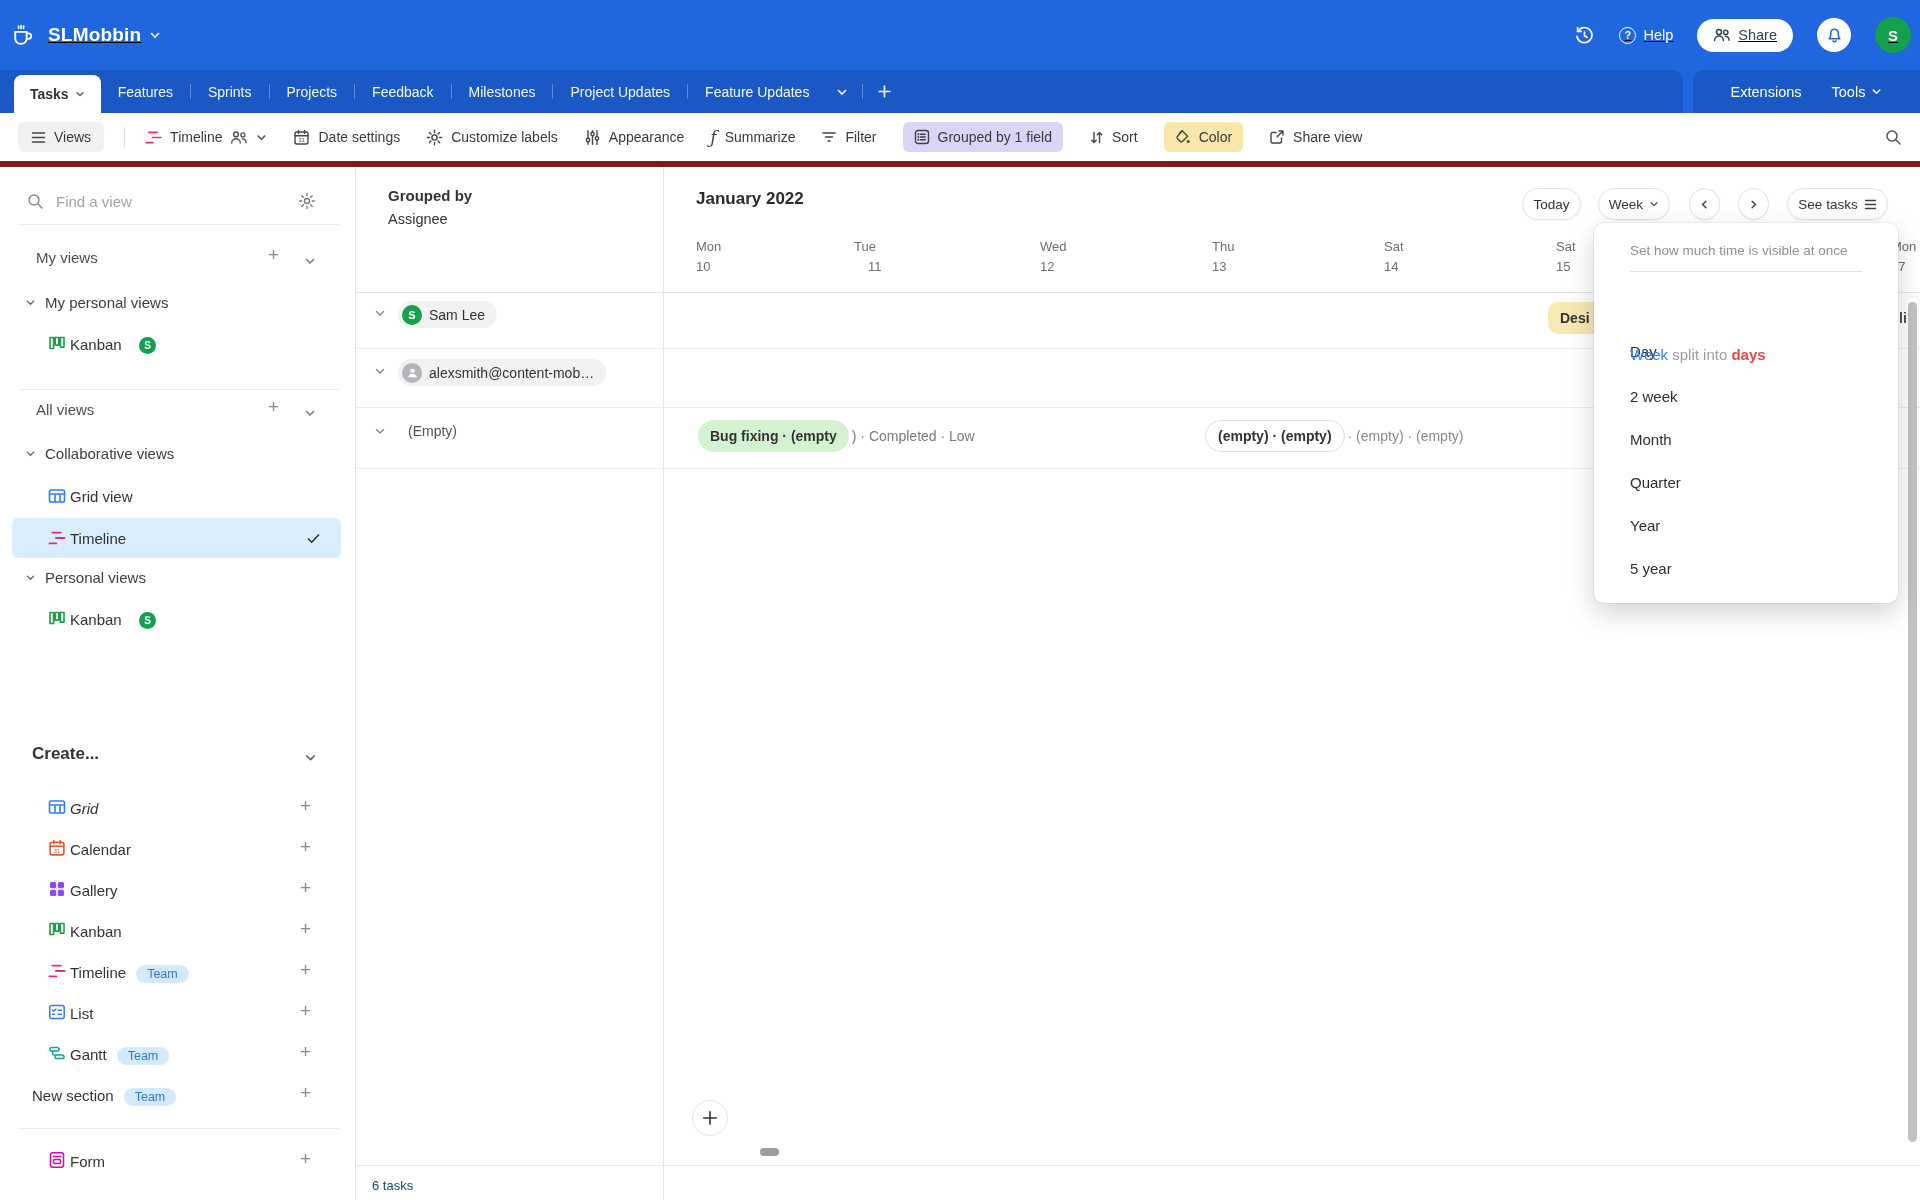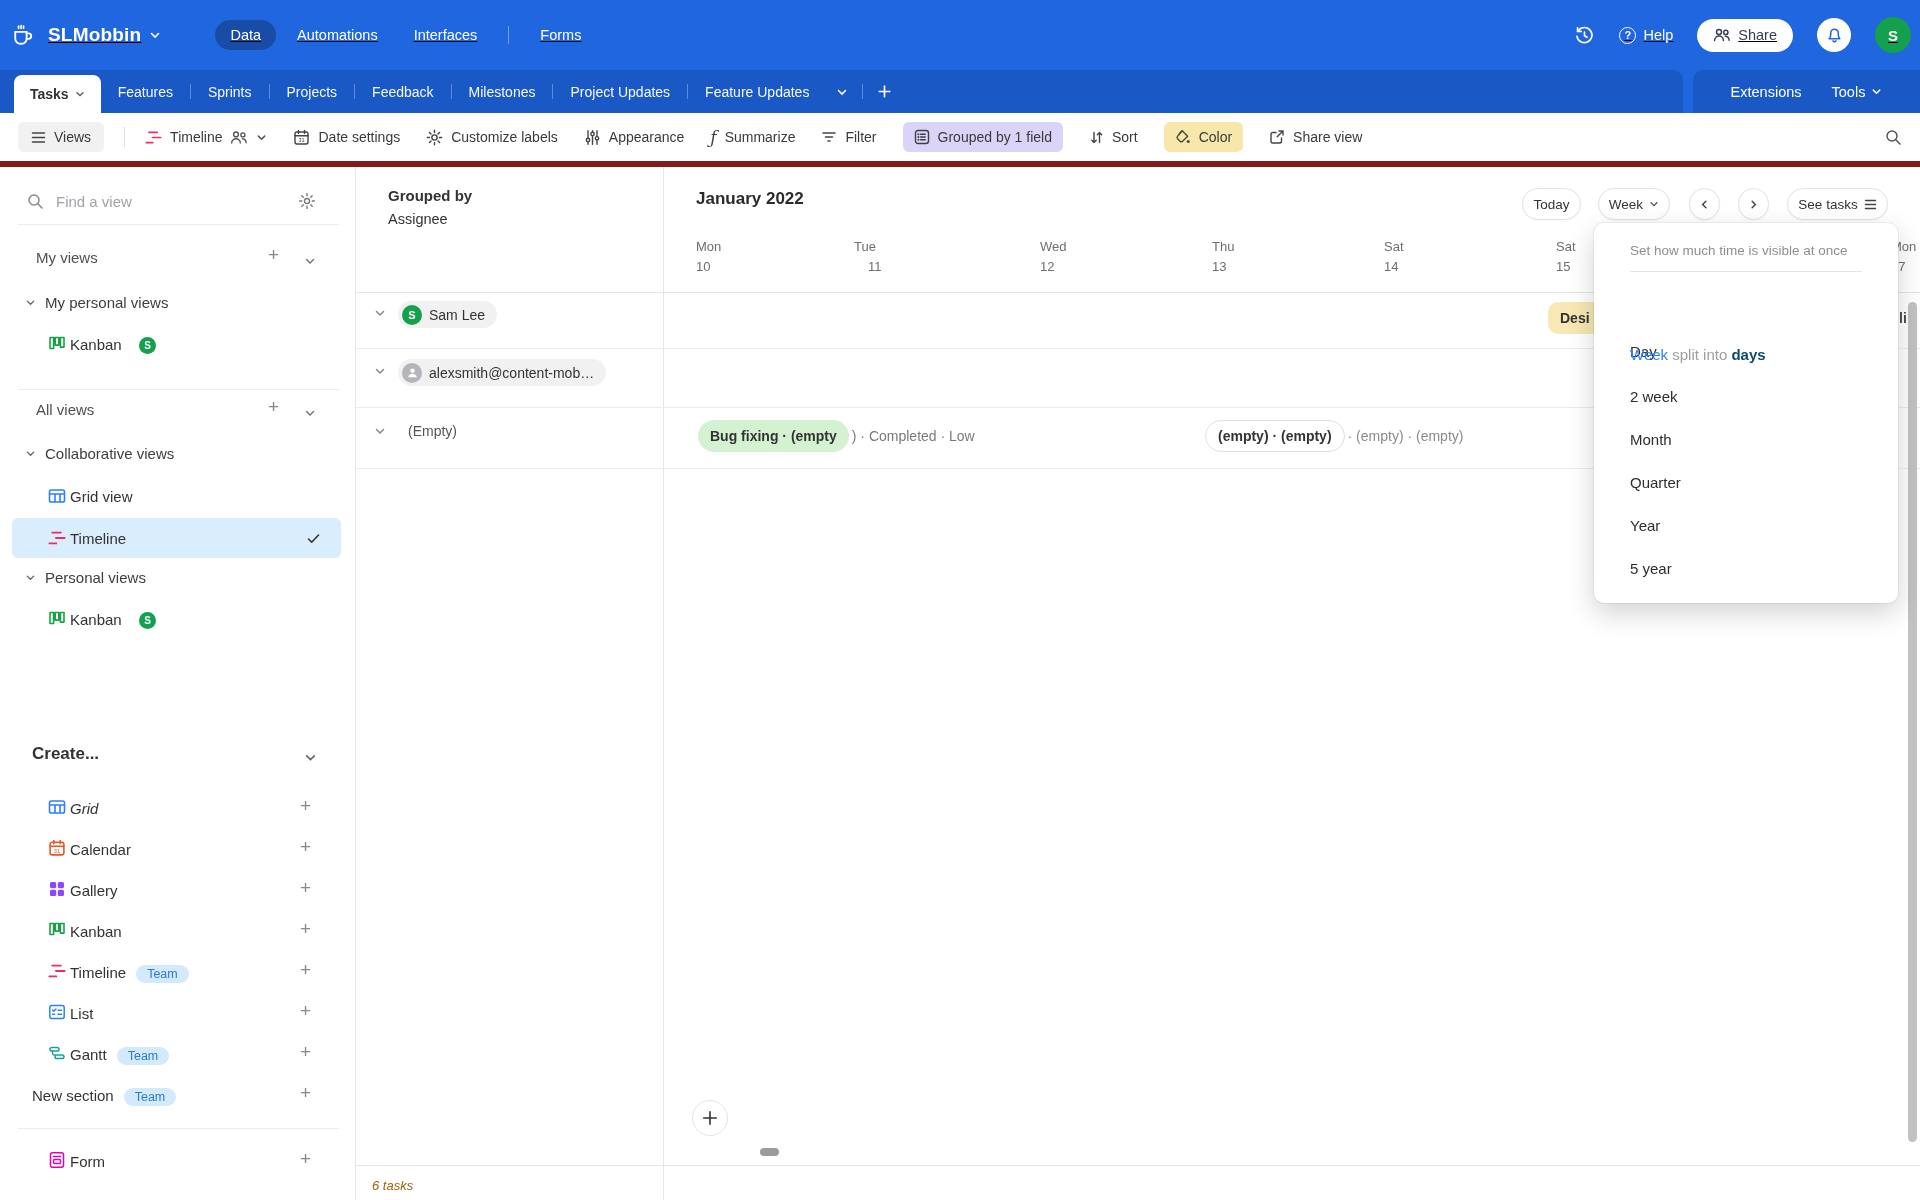--- a/index.html
+++ b/index.html
@@ -72,30 +72,30 @@
   .assignee-pill .nm { font-size:14px; color:#333; white-space:nowrap; }
   .empty-label { position:absolute; left:34px; top:256px; font-size:14px; color:#555;margin-left:18px; }
   .bar { position:absolute; height:32px; border-radius:16px; display:flex; align-items:center; padding:0 12px; font-size:14px; font-weight:700; color:#333; white-space:nowrap; }
   .bar-wrap { position:absolute; display:flex; align-items:center; white-space:nowrap; }
   .bar-in { height:32px; border-radius:16px; display:flex; align-items:center; padding:0 12px; font-size:14px; font-weight:700; color:#333; }
   .bar-after { font-size:14px; color:#7a7a7a; margin-left:3px; }
   .plus-fab { position:absolute; left:336px; top:933px; width:36px; height:36px; border-radius:50%; border:1px solid #e4e4e4; background:#fff; display:flex; align-items:center; justify-content:center; }
   .hscroll-dot { position:absolute; left:404px; top:981px; width:19px; height:8px; border-radius:4px; background:#9b9b9b; }
   .vscroll { position:absolute; left:1552px; top:135px; width:9px; height:840px; border-radius:4.5px; background:#c2c2c2; }
   .tl-footer-line { position:absolute; left:0; right:0; top:998px; height:1px; background:#e6e6e6; }
-  .tl-footer-text { position:absolute; left:16px; top:1011px; font-size:13px; color:#a16207;font-style:italic; }
+  .tl-footer-text { position:absolute; left:16px; top:1011px; font-size:13px; color:#0c4a6e; }
 
   
   .dropdown { position:absolute; left:1238px; top:56px; width:304px; height:380px; background:#fff; border-radius:10px; box-shadow:0 0 0 1px rgba(0,0,0,0.05), 0 10px 28px rgba(0,0,0,0.18); z-index:50; }
   .dd-title { position:absolute; left:36px; top:20px; font-size:13.5px; color:#8f8f8f; }
   .dd-hr { position:absolute; left:36px; right:36px; top:48px; height:1px; background:#e4e4e4; }
   .dd-item { position:absolute; left:36px; font-size:15px; color:#2d2d2d; }
   .wk-sel { color:#2D7FF9; }
   .wk-mid { color:#9e9e9e; }
-  .wk-unit { color:#0c4a6e; font-weight:600; }
+  .wk-unit { color:#ef4444; font-weight:600; }
 </style>
 </head>
 <body>
 
 <div class="app">
 
   <div class="topbar">
     <span class="logo">
       <svg width="27" height="27" viewBox="0 0 26 26" fill="none" stroke="#fff" stroke-width="1.8" stroke-linecap="round">
         <path d="M6 9.5h11v6.5a5 5 0 0 1-5 5h-1a5 5 0 0 1-5-5z"></path>
@@ -104,27 +104,20 @@
           <path d="M11.6 3.4v2.9" stroke-width="1.6"></path>
           <path d="M14 4v2.3" stroke-width="1.6"></path>
       </svg>
     </span>
     <span class="base-name">SLMobbin</span>
     <span class="base-chev">
       <svg width="12" height="12" viewBox="0 0 12 12" fill="none" stroke="#fff" stroke-width="1.6" stroke-linecap="round">
           <path d="M2.5 4.5 6 8l3.5-3.5"></path>
         </svg>
     </span>
-    <div class="top-nav">
-      <span class="navpill active">Data</span>
-      <span class="navpill">Automations</span>
-      <span class="navpill">Interfaces</span>
-      <span class="nav-divider"></span>
-      <span class="navpill">Forms</span>
-    </div>
     <div class="top-right">
       <span style="display:flex;">
         <svg width="21" height="21" viewBox="0 0 20 20" fill="none" stroke="#fff" stroke-width="1.6" stroke-linecap="round">
           <path d="M4.2 5.2a7.2 7.2 0 1 1-1.4 5.6"></path>
             <path d="M3.4 2.6v3.5h3.5"></path>
             <path d="M10 6.8v3.4l2.4 1.5"></path>
         </svg>
       </span>
       <span class="help-item">
         <span class="qmark">?</span>

